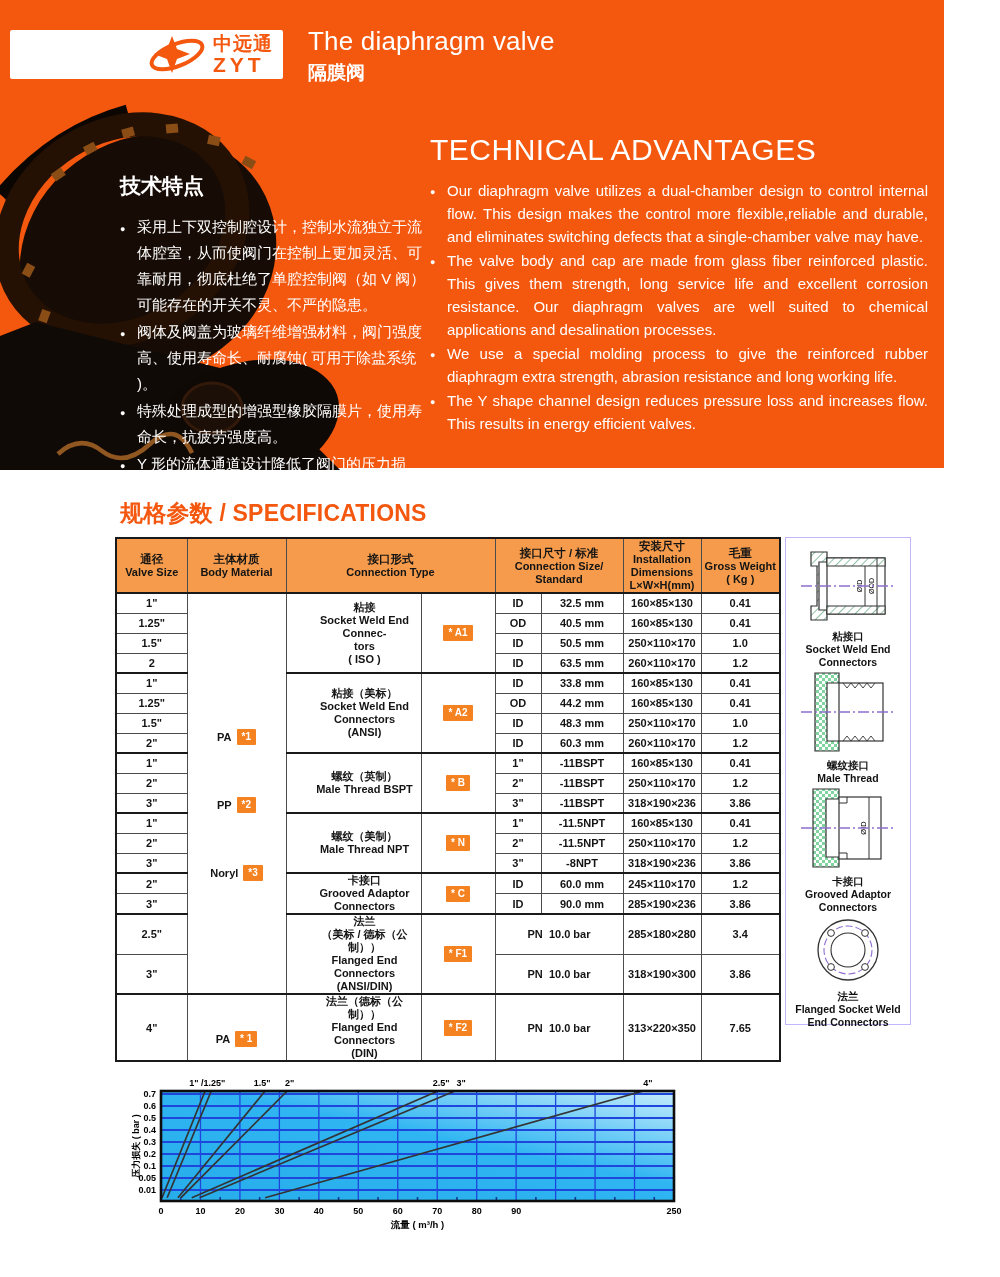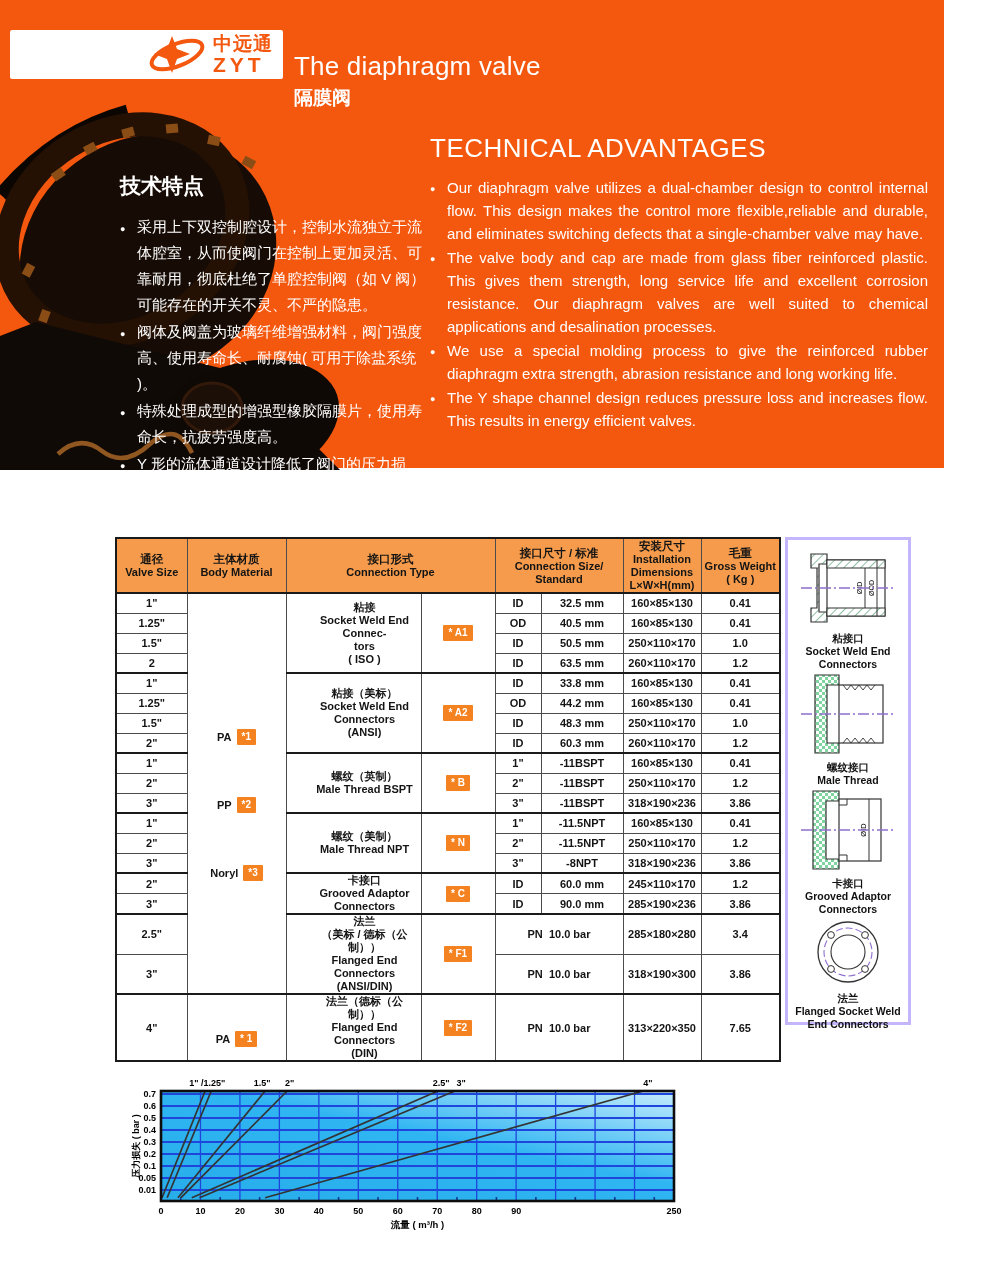--- a/index.html
+++ b/index.html
@@ -6,30 +6,30 @@
   html,body { background:#e8e8e8; }
   body { font-family:"Liberation Sans","DejaVu Sans",sans-serif; }
   #page { position:relative; width:1000px; height:1277px; background:#ffffff; margin:0 auto; overflow:hidden; }
 
   
   .hero { position:absolute; left:0; top:0; width:944px; height:468px; background:#f4570e; }
   .logo-box { position:absolute; left:10px; top:30px; width:273px; height:49px; background:#ffffff; border-radius:2px; display:flex; align-items:center; justify-content:flex-end; padding-right:10px; gap:6px; z-index:5; }
   .logo-text { text-align:left; line-height:1; color:#f4570e; }
   .logo-cn { font-size:19px; font-weight:bold; letter-spacing:1px; }
   .logo-en { font-size:21px; font-weight:bold; letter-spacing:4px; margin-top:1px; }
-  .head-title { position:absolute; left:294px; top:26px; color:#ffffff; z-index:5;margin-top:25px; }
+  .head-title { position:absolute; left:308px; top:26px; color:#ffffff; z-index:5; }
   .head-title .t1 { font-size:26px; font-weight:400; letter-spacing:0.2px; }
   .head-title .t2 { font-size:19px; font-weight:bold; margin-top:3px; }
 
   .valve-photo { position:absolute; left:0; top:78px; z-index:1; }
 
   .feat-cn { position:absolute; left:120px; top:136px; width:312px; color:#ffffff; z-index:3; }
   .feat-cn h2 { font-size:21px; font-weight:bold; margin-bottom:14px;margin-top:36px; }
   .feat-en { position:absolute; left:430px; top:133px; width:498px; color:#ffffff; z-index:3; }
-  .feat-en h2 { font-size:26px; font-weight:400; letter-spacing:0.5px; margin-bottom:12px; }
+  .feat-en h2 { font-size:30px; font-weight:400; letter-spacing:0.5px; margin-bottom:12px; }
   .blist { list-style:none; }
   .blist li { position:relative; padding-left:17px; font-size:15px; }
   .blist li::before { content:"●"; position:absolute; left:0; top:2px; font-size:9px; }
   .feat-cn .blist li { line-height:26px; margin-bottom:1px; }
   .feat-en .blist li { line-height:23px; text-align:justify; margin-bottom:1px; }
 
   
   .sec-title { position:absolute; color:#f4570e; font-size:23px; font-weight:bold; letter-spacing:0.2px; }
   #spec-title { left:120px; top:498px; }
   #chart-title { left:120px; top:1038px; }
@@ -43,21 +43,21 @@
   .hen { font-size:11px; display:block; line-height:13px; font-weight:bold; }
   tr.h20 { height:20px; } tr.h30 { height:30px; } tr.h53 { height:53px; }
   tr.gs td { border-top:2px solid #1a1a1a; }
   .tline { display:block; line-height:13px;padding-left:22px; }
   .badge { display:inline-block; background:#f58220; color:#ffffff; font-weight:bold; font-size:10px; line-height:14px; padding:1px 5px; border-radius:1px; }
   .mat-cell { vertical-align:middle; }
   .mat-stack { display:flex; flex-direction:column; gap:29px; align-items:center; }
   .mat-item { display:flex; align-items:center; gap:5px; font-size:11px; font-weight:bold;margin-top:23px; }
 
   
-  .diagrams { position:absolute; left:785px; top:537px; width:126px; height:488px; background:#fff; border:3px solid #c4b5fd; display:flex; flex-direction:column; align-items:center; justify-content:space-between; padding:8px 2px 6px 2px; }
+  .diagrams { position:absolute; left:785px; top:537px; width:126px; height:488px; background:#fff; border:1px solid #c4b5fd; display:flex; flex-direction:column; align-items:center; justify-content:space-between; padding:8px 2px 6px 2px; }
   .fig { display:flex; flex-direction:column; align-items:center; }
   .fig-cap { font-size:10.5px; font-weight:bold; color:#111; text-align:center; line-height:13px; margin-top:4px; }
 
   
   #pressure-chart { position:absolute; left:60px; top:1072px; width:640px; height:160px; }
   #plot text { font-family:"Liberation Sans","DejaVu Sans",sans-serif; }
 </style>
 </head>
 <body>
 
@@ -117,20 +117,21 @@
       <h2>TECHNICAL ADVANTAGES</h2>
       <ul class="blist">
         <li>Our diaphragm valve utilizes a dual-chamber design to control internal flow. This design makes the control more flexible,reliable and durable, and eliminates switching defects that a single-chamber valve may have.</li>
         <li>The valve body and cap are made from glass fiber reinforced plastic. This gives them strength, long service life and excellent corrosion resistance. Our diaphragm valves are well suited to chemical applications and desalination processes.</li>
         <li>We use a special molding process to give the reinforced rubber diaphragm extra strength, abrasion resistance and long working life.</li>
         <li>The Y shape channel design reduces pressure loss and increases flow. This results in energy efficient valves.</li>
       </ul>
     </div>
   </div>
 
+  <div class="sec-title" id="spec-title">规格参数 / SPECIFICATIONS</div>
 
   <table class="spec-table">
     <colgroup>
       <col style="width:71px">
         <col style="width:99px">
         <col style="width:135px">
         <col style="width:74px">
       <col style="width:46px">
         <col style="width:82px">
         <col style="width:78px">

